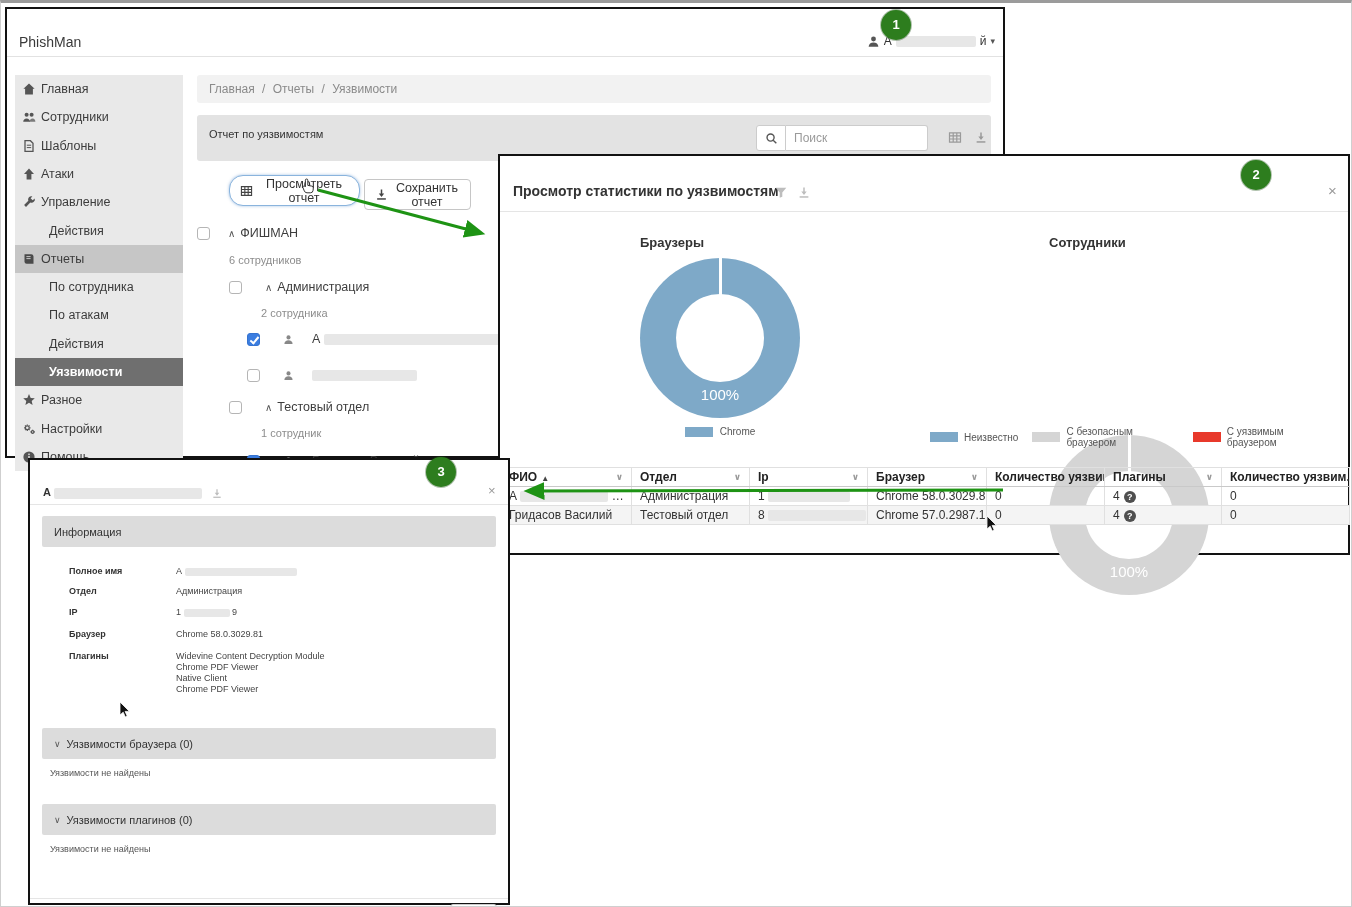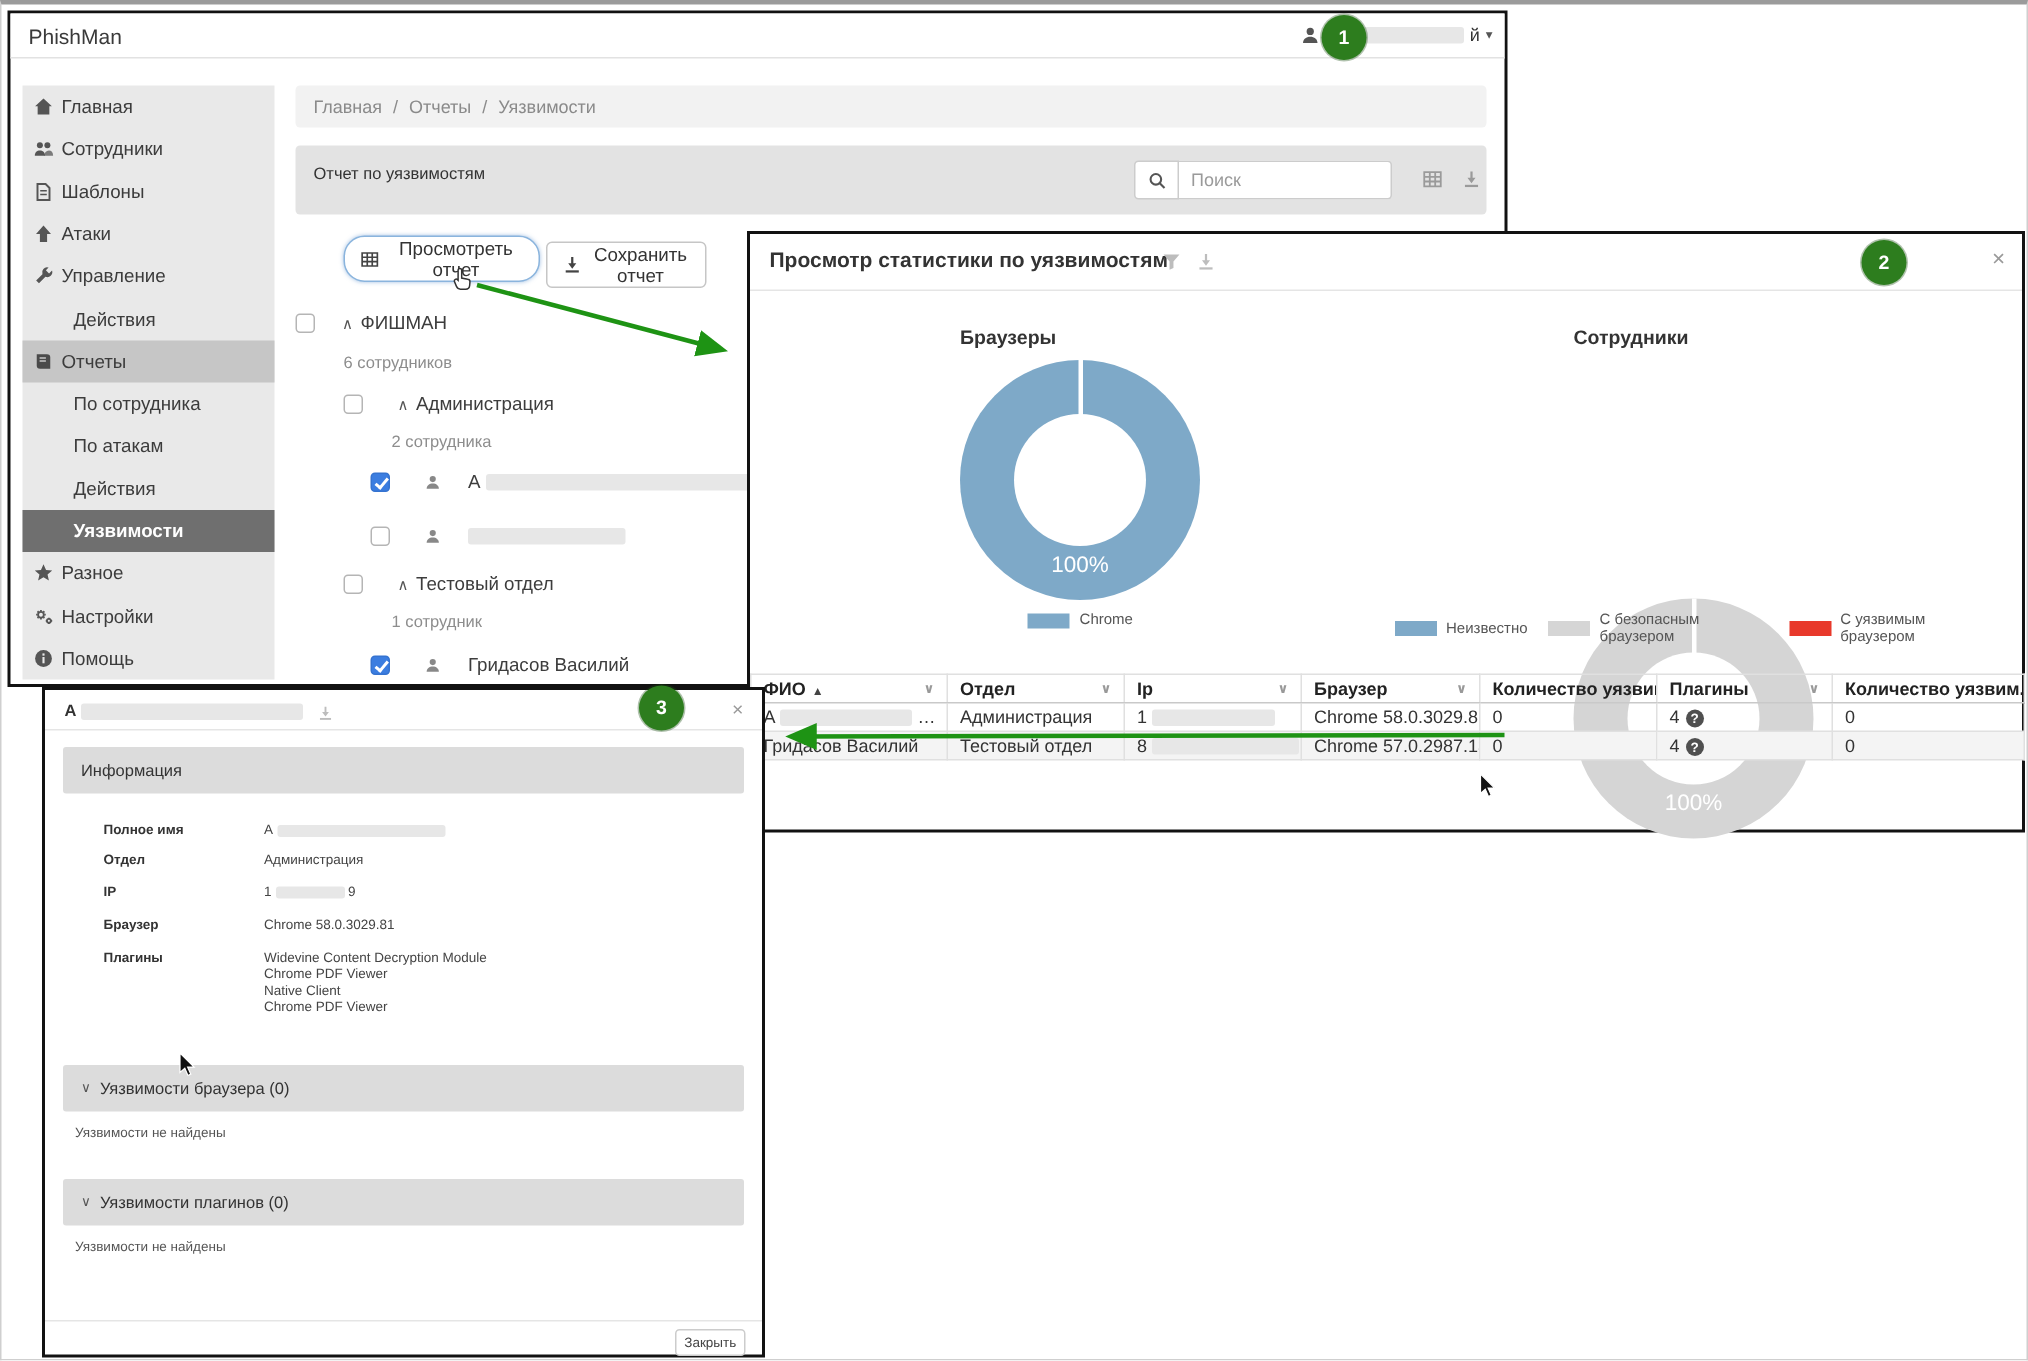--- a/index.html
+++ b/index.html
@@ -5,21 +5,21 @@
   * { margin:0; padding:0; box-sizing:border-box; }
   html,body { background:#fff; }
   body { font-family:"Liberation Sans","DejaVu Sans",sans-serif; }
   #canvas { position:relative; width:1352px; height:907px; background:#fff; overflow:hidden;
             border:1px solid #cfcfcf; border-top:3px solid #9b9b9b; }
 
   .window { position:absolute; background:#fff; border:2px solid #121212; }
   #main-window { left:4px; top:4px; width:1000px; height:451px; z-index:1; }
   #stats-window { left:497px; top:151px; width:852px; height:401px; z-index:3; }
   #employee-window { left:27px; top:455px; width:482px; height:447px; z-index:4; }
-  .window > * { position:absolute; }
+  .window > * { position:absolute;margin-top:18px; }
 
   
   .navbar { left:0; top:0; width:996px; height:30px; border-bottom:1px solid #e2e2e2; background:#fff; }
   .brand { position:absolute; left:12px; top:7px; font-size:14px; color:#3a3a3a; }
   .nav-user { position:absolute; right:8px; top:7px; display:flex; align-items:center; gap:4px; font-size:12px; color:#333; cursor:default; }
   .redact { display:inline-block; height:11px; background:#e7e7e7; border-radius:2px; vertical-align:middle; }
   .caret-sm { font-size:9px; color:#555; }
 
   .sidebar { left:8px; top:48px; width:168px; height:396px; background:#e9e9e9; display:flex; flex-direction:column; }
   .s-item { height:28.3px; display:flex; align-items:center; gap:5px; padding-left:6px; font-size:12.5px; color:#3c3c3c; cursor:pointer; }

